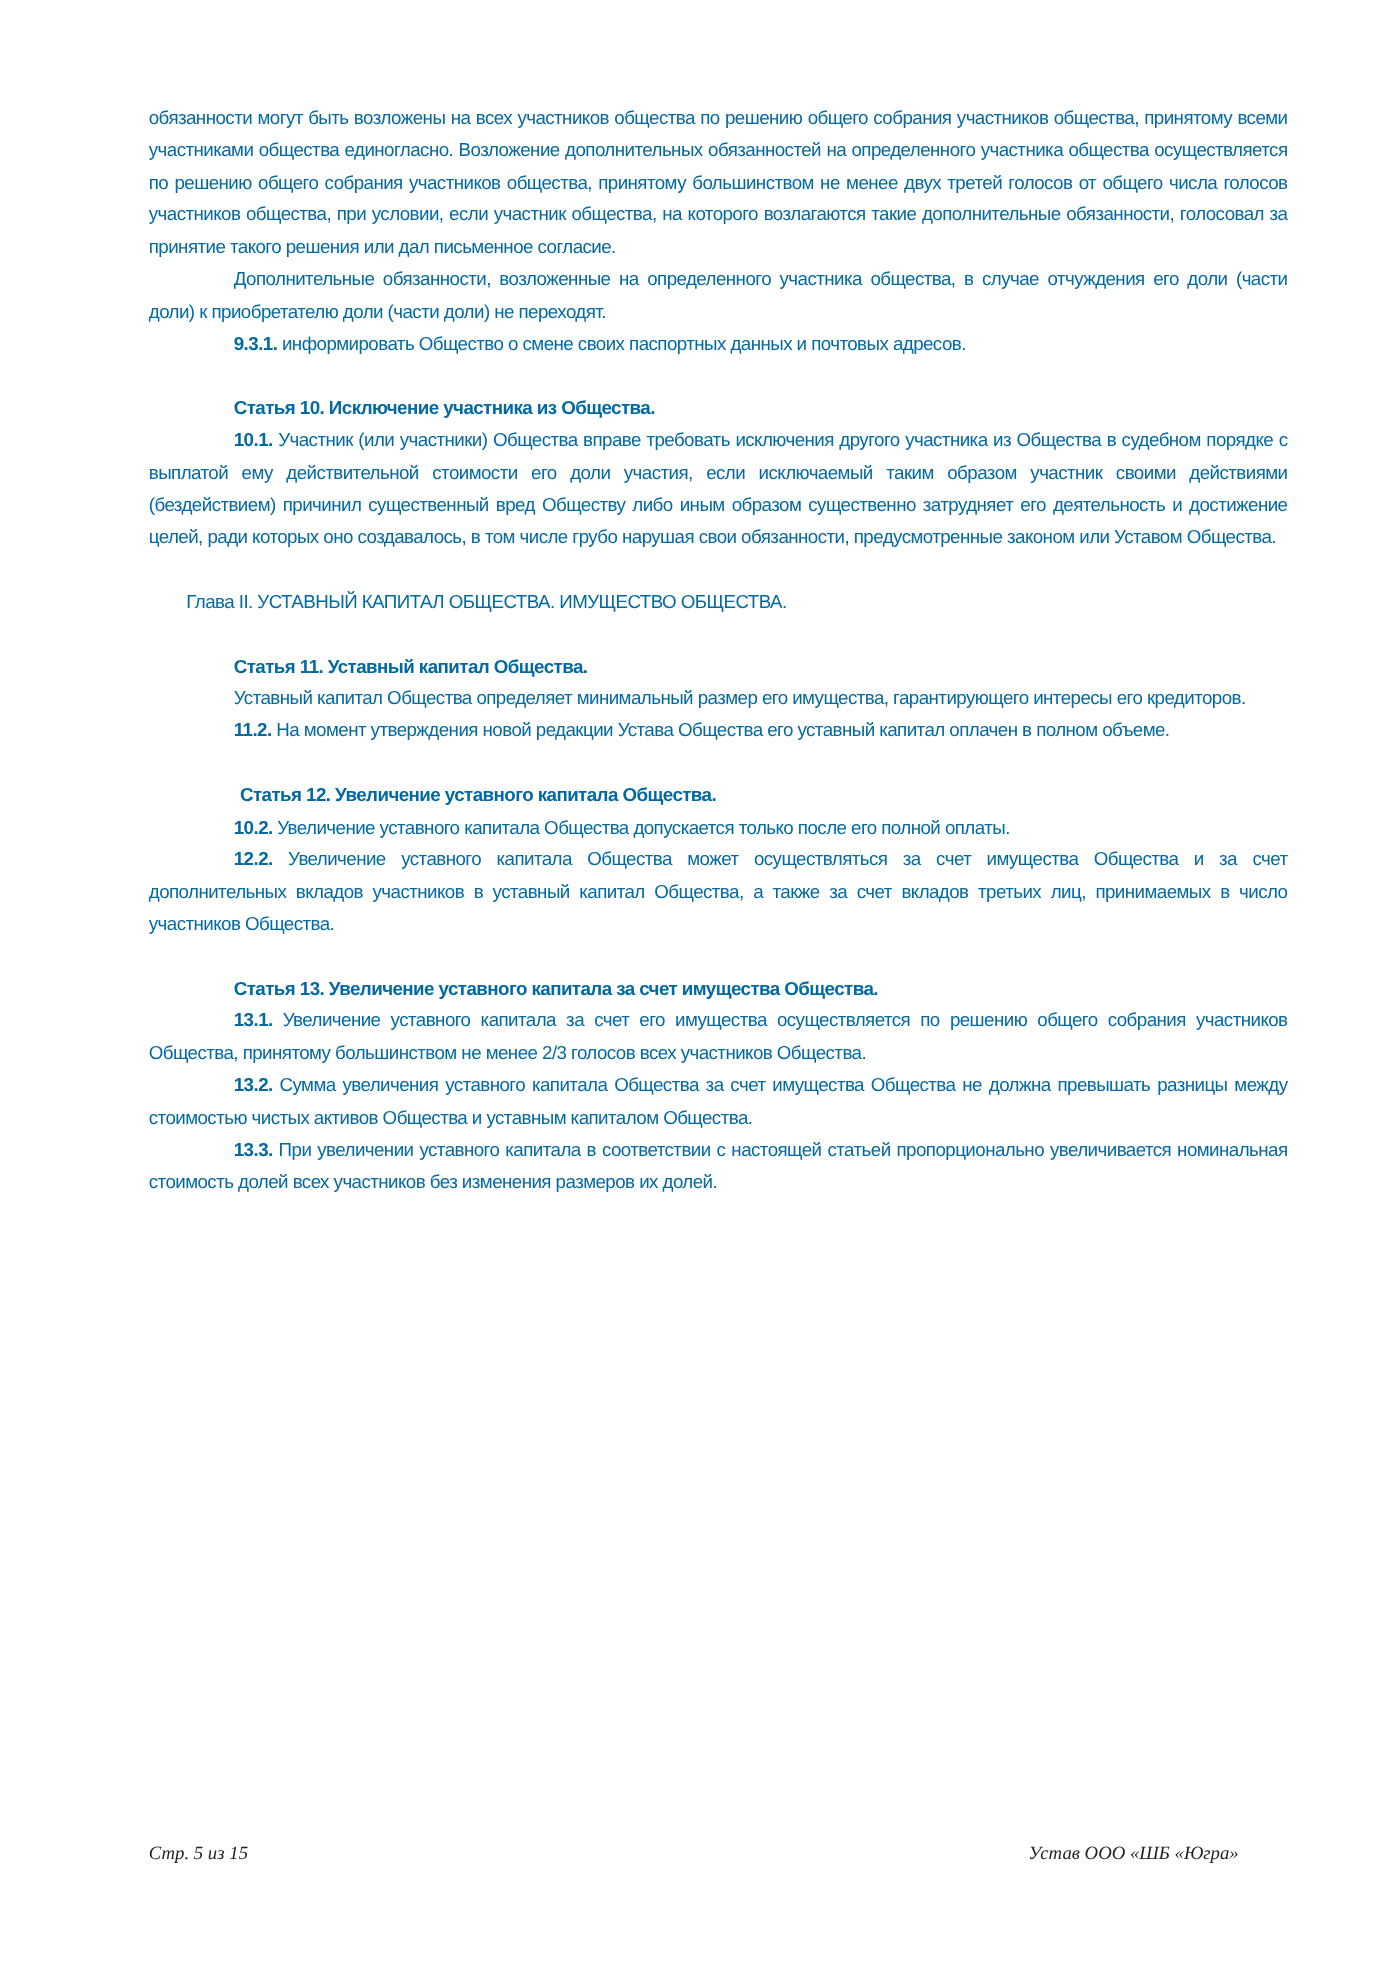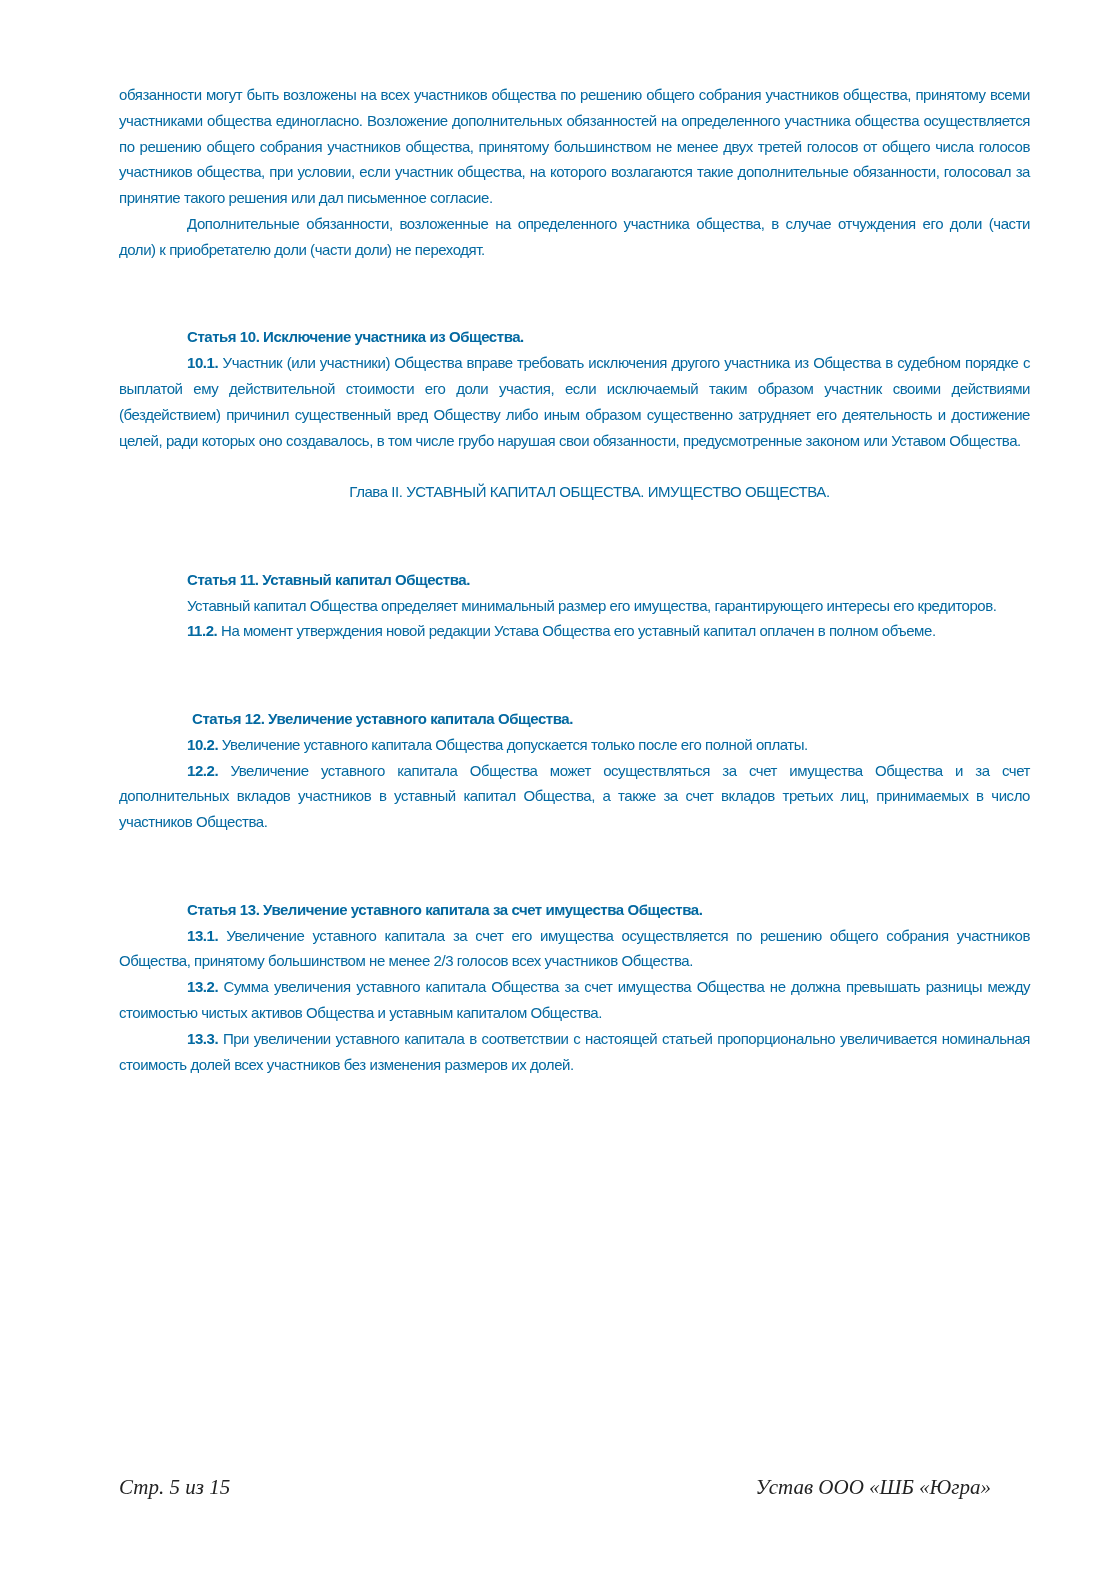--- a/index.html
+++ b/index.html
@@ -7,37 +7,38 @@
   .page {
     position: absolute; left: 119px; top: 82px; width: 911px;
     font-family: Liberation Sans, sans-serif;
     font-size: 15px; line-height: 25.8px; color: #0369a1;
     letter-spacing: -0.45px;
   }
   p { margin: 0; text-align: justify; }
   .ind { text-indent: 68px; }
   .b { font-weight: bold; }
   .gap { height: 25.8px; }
-  .head { text-indent: 68px; font-weight: bold; text-align: left; margin-top: 36px; }
+  .head { text-indent: 68px; font-weight: bold; text-align: left; }
   .head.shift { text-indent: 73px; }
-  .chapter { text-align: center; padding-left: 30px; }
+  .chapter { text-align: left; padding-left: 30px; }
   .footer {
     position: absolute; left: 119px; top: 1475px; width: 872px;
     font-family: "Liberation Serif", "DejaVu Serif", serif;
-    font-style: italic; font-size: 21px; color: #222;
+    font-style: italic; font-size: 15px; color: #222;
     display: flex; justify-content: space-between;
   }
 </style>
 </head>
 <body>
 
 <div class="page">
 
   <p>обязанности могут быть возложены на всех участников общества по решению общего собрания участников общества, принятому всеми участниками общества единогласно. Возложение дополнительных обязанностей на определенного участника общества осуществляется по решению общего собрания участников общества, принятому большинством не менее двух третей голосов от общего числа голосов участников общества, при условии, если участник общества, на которого возлагаются такие дополнительные обязанности, голосовал за принятие такого решения или дал письменное согласие.</p>
   <p class="ind">Дополнительные обязанности, возложенные на определенного участника общества, в случае отчуждения его доли (части доли) к приобретателю доли (части доли) не переходят.</p>
+  <p class="ind"><span class="b">9.3.1.</span><span> информировать Общество о смене своих паспортных данных и почтовых адресов.</span></p>
 
   <div class="gap"></div>
 
   <p class="head">Статья 10. Исключение участника из Общества.</p>
   <p class="ind"><span class="b">10.1.</span><span> Участник (или участники) Общества вправе требовать исключения другого участника из Общества в судебном порядке с выплатой ему действительной стоимости его доли участия, если исключаемый таким образом участник своими действиями (бездействием) причинил существенный вред Обществу либо иным образом существенно затрудняет его деятельность и достижение целей, ради которых оно создавалось, в том числе грубо нарушая свои обязанности, предусмотренные законом или Уставом Общества.</span></p>
 
   <div class="gap"></div>
 
   <p class="chapter">Глава II. УСТАВНЫЙ КАПИТАЛ ОБЩЕСТВА. ИМУЩЕСТВО ОБЩЕСТВА.</p>
 

